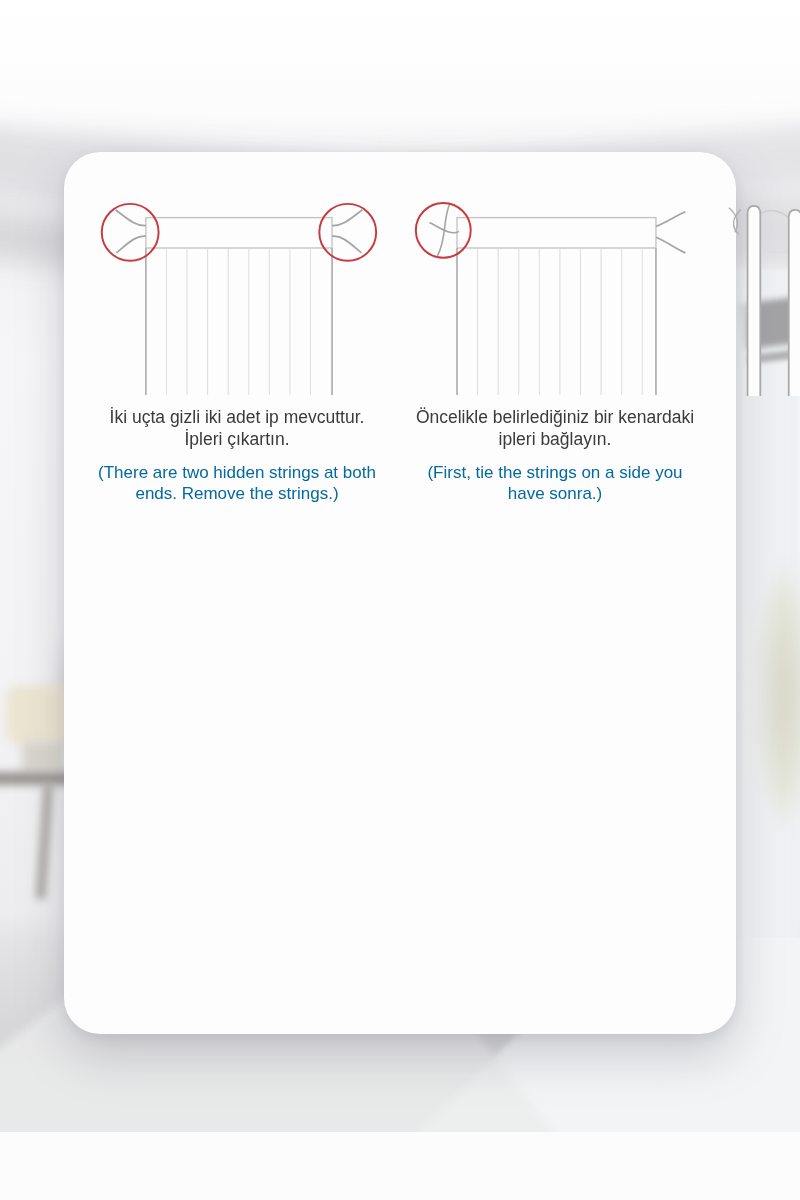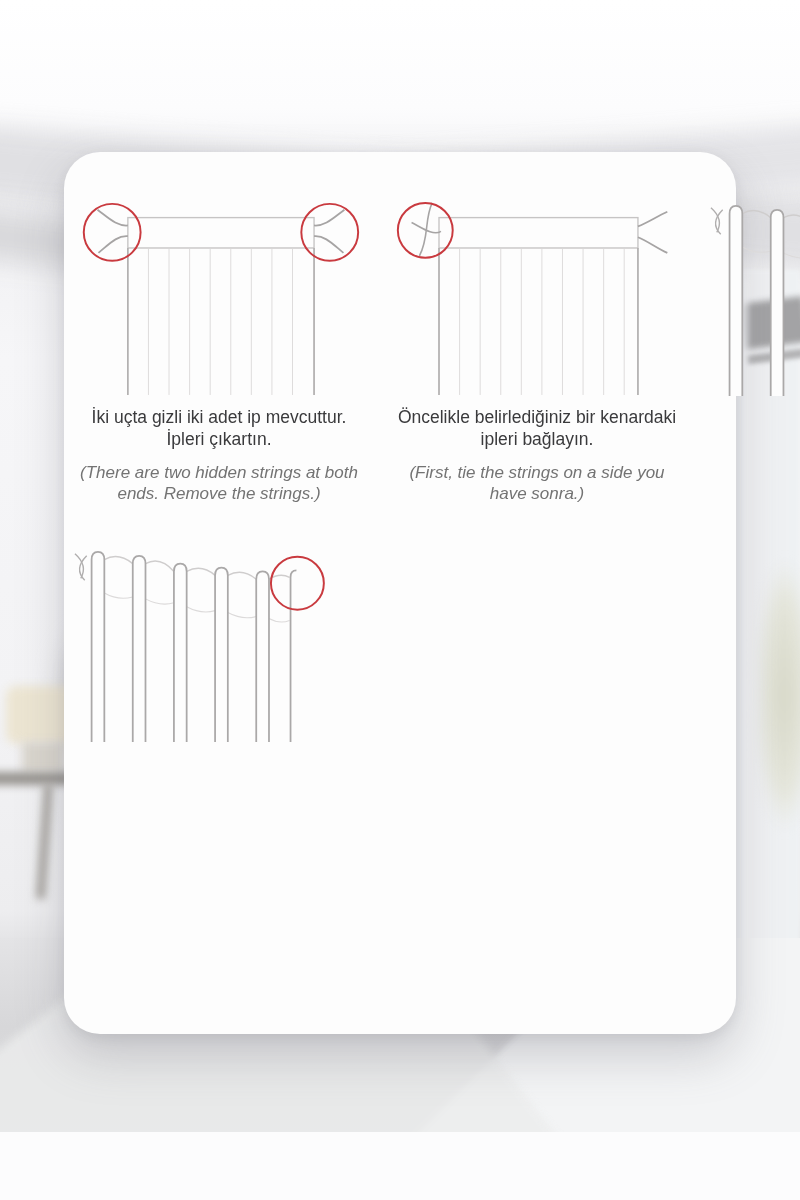--- a/index.html
+++ b/index.html
@@ -32,26 +32,26 @@
 
   
   .card{position:absolute;z-index:10;left:64px;top:152px;width:672px;height:882px;
     background:#fdfdfd;border-radius:36px;
     box-shadow:0 22px 48px rgba(105,105,115,.28),0 4px 12px rgba(120,120,130,.14);}
   .card-header{text-align:center;padding-top:30px;}
   .t1{margin:0;font-size:42px;font-weight:700;letter-spacing:1px;color:#858588;line-height:1.1;}
   .rule{width:246px;height:3px;background:#1d1d1f;margin:9px auto 7px;}
   .t2{margin:0;font-size:39px;font-weight:400;letter-spacing:3px;color:#98989b;line-height:1.1;}
 
-  .grid{display:grid;grid-template-columns:1fr 1fr 1fr;column-gap:24px;row-gap:34px;
-    padding:0 8px;margin-top:40px;}
+  .grid{display:grid;grid-template-columns:1fr 1fr 1fr 1fr;column-gap:24px;row-gap:34px;
+    padding:0 26px;margin-top:40px;}
   .step{text-align:center;}
   .diag{display:block;width:294px;height:208px;margin:0 auto;}
   .cap-tr{margin:6px auto 0;max-width:306px;font-size:17.5px;line-height:1.26;color:#3a3a3c;white-space:pre-line;}
-  .cap-en{margin:12px auto 0;max-width:306px;font-size:17px;line-height:1.24;color:#737373;white-space:pre-line;font-style:italic;}
+  .cap-en{margin:12px auto 0;max-width:306px;font-size:17px;line-height:1.24;color:#0369a1;white-space:pre-line;}
 </style>
 </head>
 <body>
 
 <div class="stage">
 
   <div class="bg">
     <div class="ceiling">
       <div class="cove-a"></div>
       <div class="cove-b"></div>

